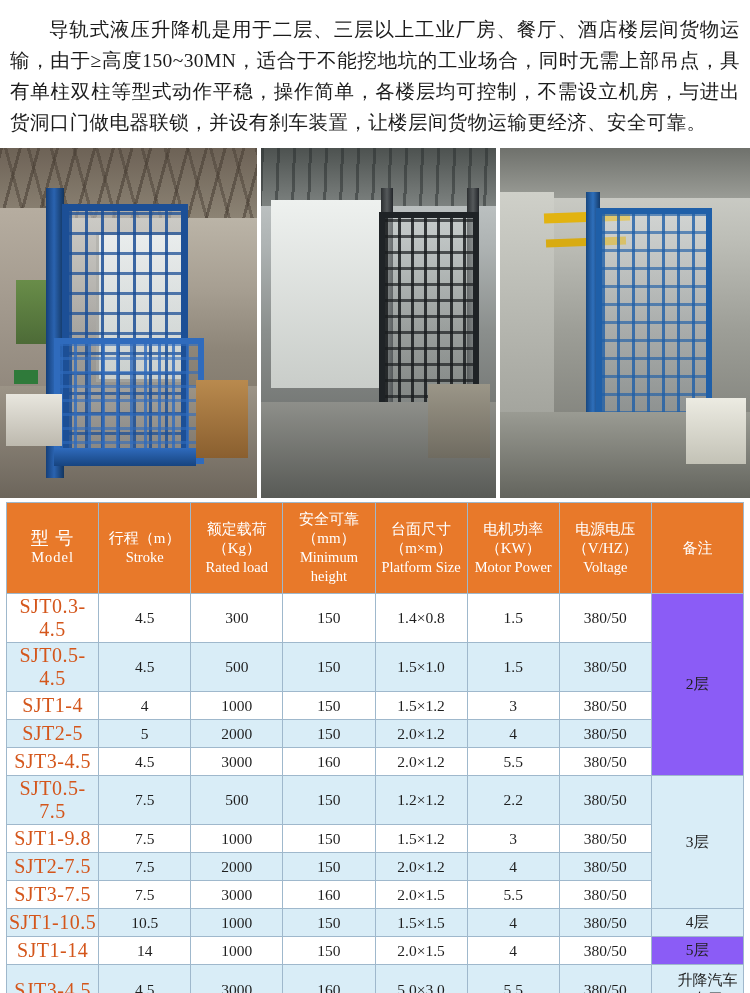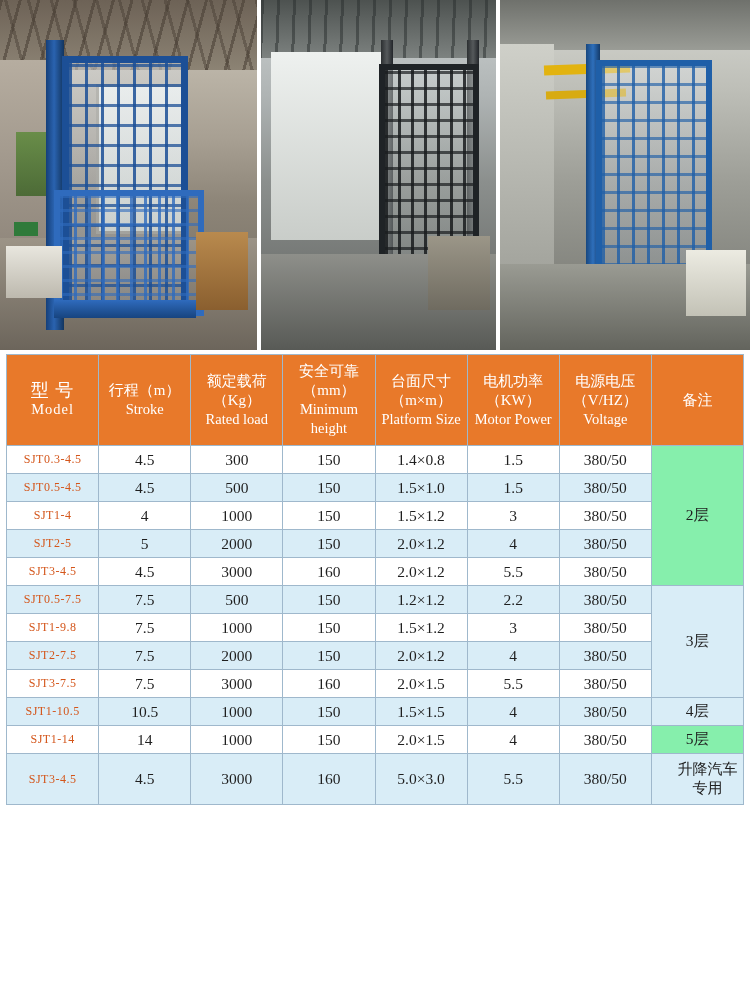--- a/index.html
+++ b/index.html
@@ -241,41 +241,42 @@
   }
   tbody td {
     height: 25px;
     font-size: 15.5px;
     color: #1f1f1f;
     background: #ffffff;
   }
   tbody tr.alt td { background: #d9edf7; margin-top: 24px; }
   tbody td.modelcell {
     color: #d4561b;
-    font-size: 12px;
+    font-size: 20px;
     letter-spacing: 0.5px;
   }
   tbody td.note {
-    background: #86efac;
+    background: #8b5cf6;
     color: #1f1f1f;
     font-size: 15.5px;
   }
   tbody tr.tall td { height: 48px; }
   tbody td.note small {
     display: block;
     font-size: 15px;
     line-height: 19px;
     padding-left: 20px;
   }
 </style>
 </head>
 <body>
 
 <div class="page">
 
+  <div class="intro">导轨式液压升降机是用于二层、三层以上工业厂房、餐厅、酒店楼层间货物运输，由于≥高度150~30MN，适合于不能挖地坑的工业场合，同时无需上部吊点，具有单柱双柱等型式动作平稳，操作简单，各楼层均可控制，不需设立机房，与进出货洞口门做电器联锁，并设有刹车装置，让楼层间货物运输更经济、安全可靠。</div>
 
   <div class="photos">
     <div class="photo p1">
       <div class="ceiling"></div>
       <div class="wallLeft"></div>
       <div class="window"></div>
       <div class="green"></div>
       <div class="floor"></div>
       <div class="mast"></div>
       <div class="cage"></div>

